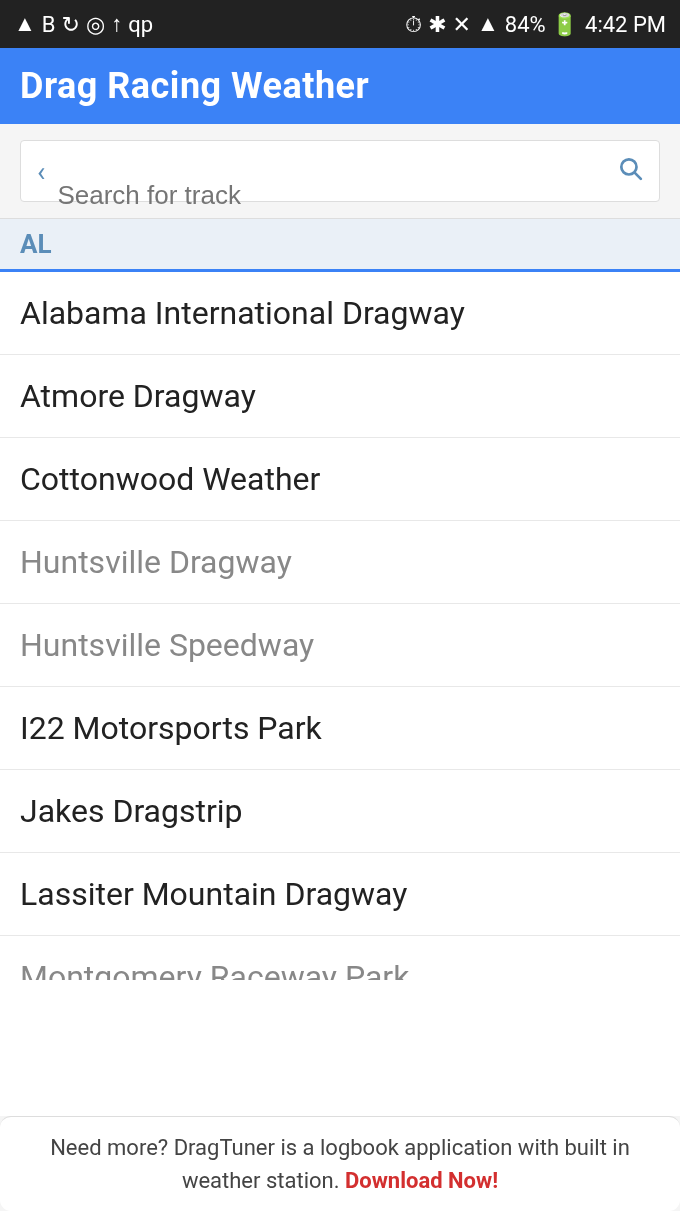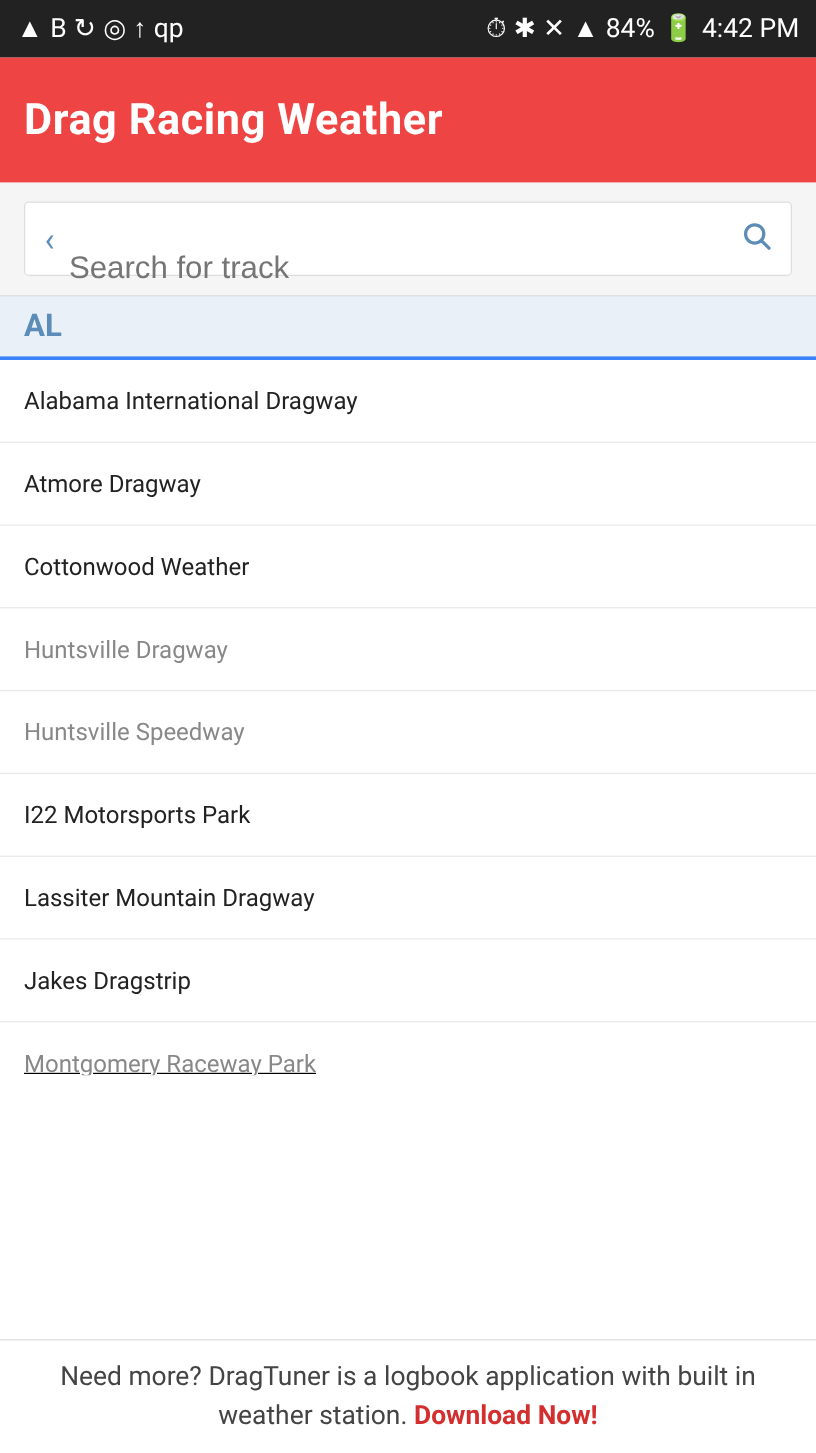--- a/index.html
+++ b/index.html
@@ -38,23 +38,23 @@
 
     .status-right {
       display: flex;
       gap: 6px;
       align-items: center;
       font-size: 22px;
     }
 
     
     .app-header {
-      background: #ef4444;
+      background: #3b82f6;
       padding: 16px 20px;
-      height: 104px;
+      height: 76px;
       display: flex;
       align-items: center;
     }
 
     .app-title {
       color: #fff;
       font-size: 36px;
       font-weight: bold;
       letter-spacing: 0.5px;
     }
@@ -114,38 +114,39 @@
       flex: 1;
     }
 
     .track-item {
       padding: 22px 20px;
       border-bottom: 1px solid #e8e8e8;
       cursor: pointer;
     }
 
     .track-name {
-      font-size: 20px;
+      font-size: 32px;
       color: #222;
       font-weight: 400;
     }
 
     .track-name.dimmed {
       color: #888;
     }
 
     
     .footer {
       background: #fff;
       border-top: 1px solid #ddd;
       padding: 14px 20px;
       text-align: center;
       font-size: 22px;
       color: #444;
       line-height: 1.5;
+      border-radius: 11px;
     }
 
     .footer-download {
       color: #D32F2F;
       font-weight: bold;
     }
   </style>
 </head>
 <body>
 
@@ -202,24 +203,24 @@
   <div class="track-item">
     <span class="track-name dimmed">Huntsville Dragway</span>
   </div>
   <div class="track-item">
     <span class="track-name dimmed">Huntsville Speedway</span>
   </div>
   <div class="track-item">
     <span class="track-name">I22 Motorsports Park</span>
   </div>
   <div class="track-item">
+    <span class="track-name">Jakes Dragstrip</span>
+  </div>
+  <div class="track-item">
     <span class="track-name">Lassiter Mountain Dragway</span>
-  </div>
-  <div class="track-item">
-    <span class="track-name">Jakes Dragstrip</span>
   </div>
   <div class="track-item" style="border-bottom: none; overflow: hidden; max-height: 40px; text-decoration: underline;">
     <span class="track-name dimmed">Montgomery Raceway Park</span>
   </div>
 </div>
 
 <div class="footer">
   <span>Need more? DragTuner is a logbook application with built in weather station.</span>
   <span> </span>
   <span class="footer-download">Download Now!</span>

